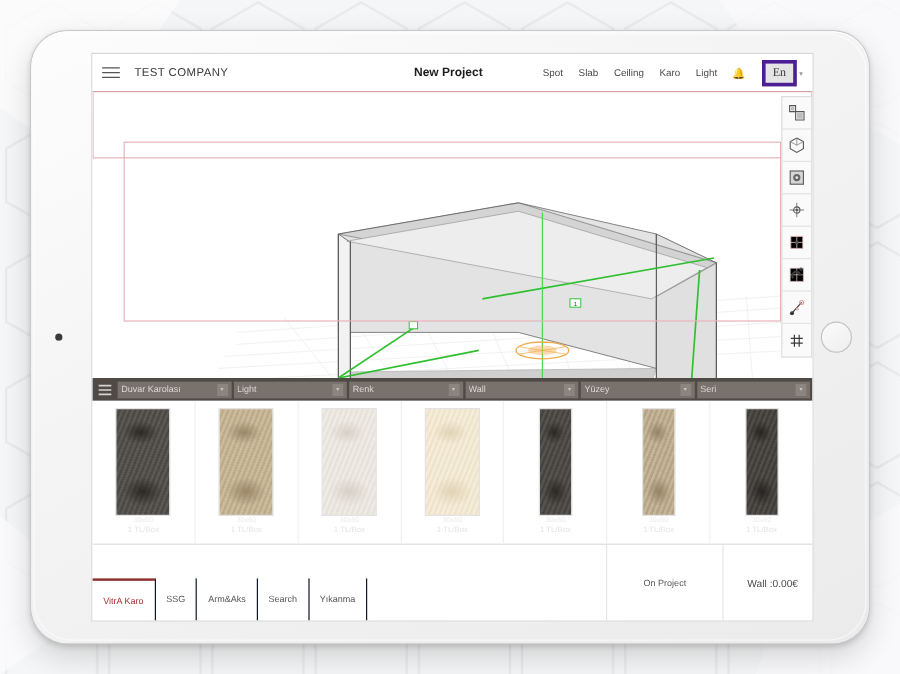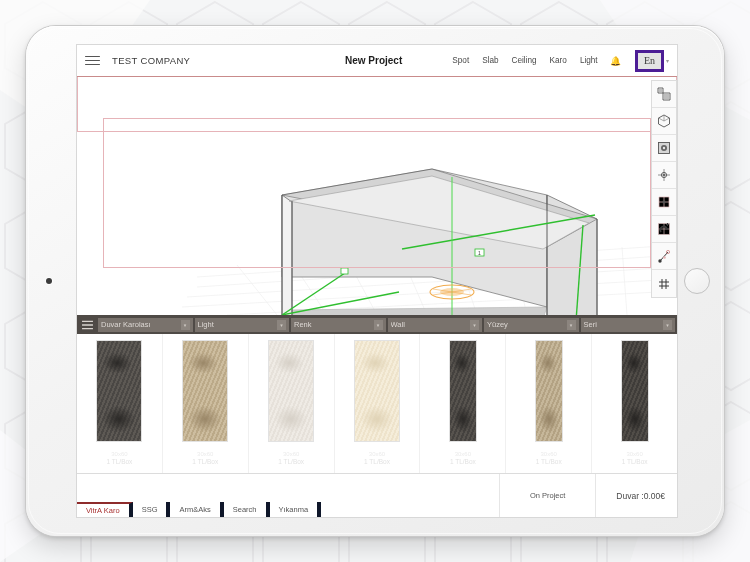--- a/index.html
+++ b/index.html
@@ -197,23 +197,23 @@
 
   
   #bottom-bar {
     flex: 0 0 26px;
     background: #ffffff;
     border-top: 1px solid #dcdcdc;
     display: flex; align-items: stretch;
   }
   .cat-tab {
     display: flex; align-items: center; justify-content: center;
-    padding: 2px 9px;
+    padding: 12px 9px;
     font-size: 7.5px; color: #555;
-    border-right: 4px solid #0f172a;
+    border-right: 1px solid #0f172a;
     cursor: pointer;
     margin-top: 28px;
   }
   .cat-tab.active {
     color: #a83232; border-top: 2px solid #8e2b2b;
   }
   #bottom-spacer { flex: 1 1 auto; }
   #on-project {
     display: flex; align-items: center; padding: 0 30px;
     font-size: 7.5px; color: #555;
@@ -506,17 +506,17 @@
       </div>
 
     <div id="bottom-bar">
       <div class="cat-tab active">VitrA Karo</div>
       <div class="cat-tab">SSG</div>
       <div class="cat-tab">Arm&amp;Aks</div>
       <div class="cat-tab">Search</div>
       <div class="cat-tab">Yıkanma</div>
       <div id="bottom-spacer"></div>
       <div id="on-project">On Project</div>
-      <div id="total-label">Duvar :0.00€</div>
+      <div id="total-label">Wall :0.00€</div>
     </div>
 
   </div>
 </div>
 
 </body></html>

